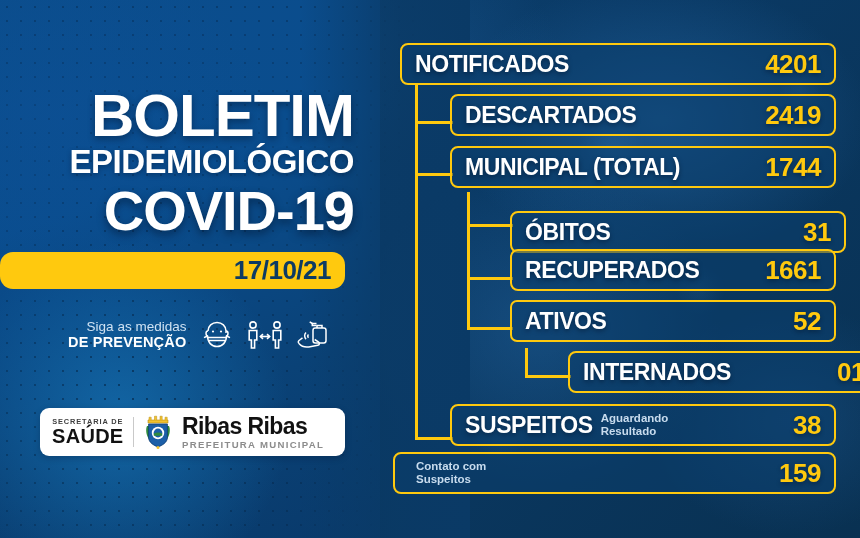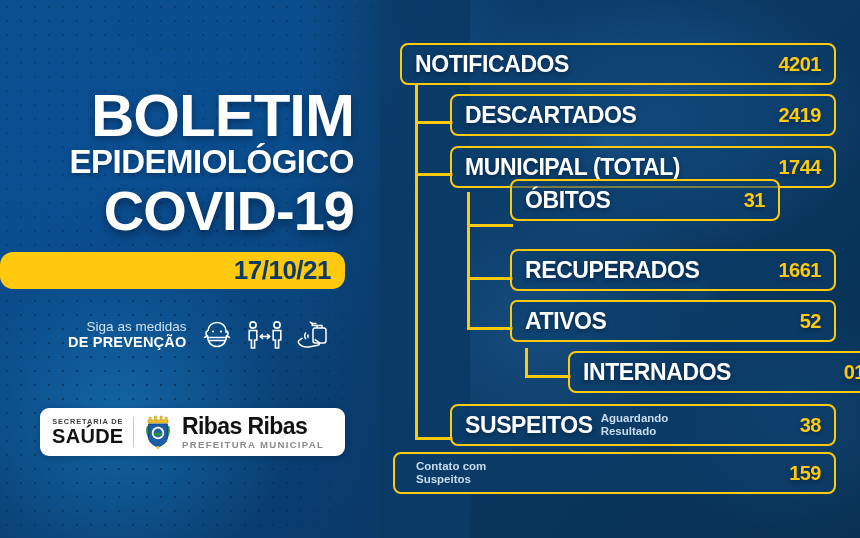--- a/index.html
+++ b/index.html
@@ -105,21 +105,21 @@
     display:flex;align-items:center;padding:0 13px;
   }
   .row .lbl{
     color:#fff;font-weight:800;font-size:23px;letter-spacing:-.4px;white-space:nowrap;
     text-shadow:0 2px 4px rgba(0,18,40,.5);
   }
   .row .sub{
     color:#c8dcee;font-size:11.5px;font-weight:600;line-height:1.12;margin-left:8px;white-space:nowrap;
   }
   .row .val{
-    margin-left:auto;color:#FFC90E;font-weight:800;font-size:20px;letter-spacing:-.5px;
+    margin-left:auto;color:#FFC90E;font-weight:800;font-size:26px;letter-spacing:-.5px;
     text-shadow:0 2px 4px rgba(0,18,40,.45);
   }
   .connector{position:absolute;border-color:#FFC90E;border-style:solid;border-width:0;}
 </style>
 </head>
 <body>
 
 <div class="stage">
 
   <div class="bg-right"></div>
@@ -232,21 +232,21 @@
     <div class="row" style="left:450px;top:94px;width:386px;">
       <span class="lbl">DESCARTADOS</span>
       <span class="val">2419</span>
     </div>
 
     <div class="row" style="left:450px;top:146px;width:386px;">
       <span class="lbl">MUNICIPAL (TOTAL)</span>
       <span class="val">1744</span>
     </div>
 
-    <div class="row" style="left:510px;top:179px;width:270px;text-align:right;">
+    <div class="row" style="left:510px;top:211px;width:336px;text-align:right;">
       <span class="lbl">ÓBITOS</span>
       <span class="val">31</span>
     </div>
 
     <div class="row" style="left:510px;top:249px;width:326px;">
       <span class="lbl">RECUPERADOS</span>
       <span class="val">1661</span>
     </div>
 
     <div class="row" style="left:510px;top:300px;width:326px;border-radius:7px;">

